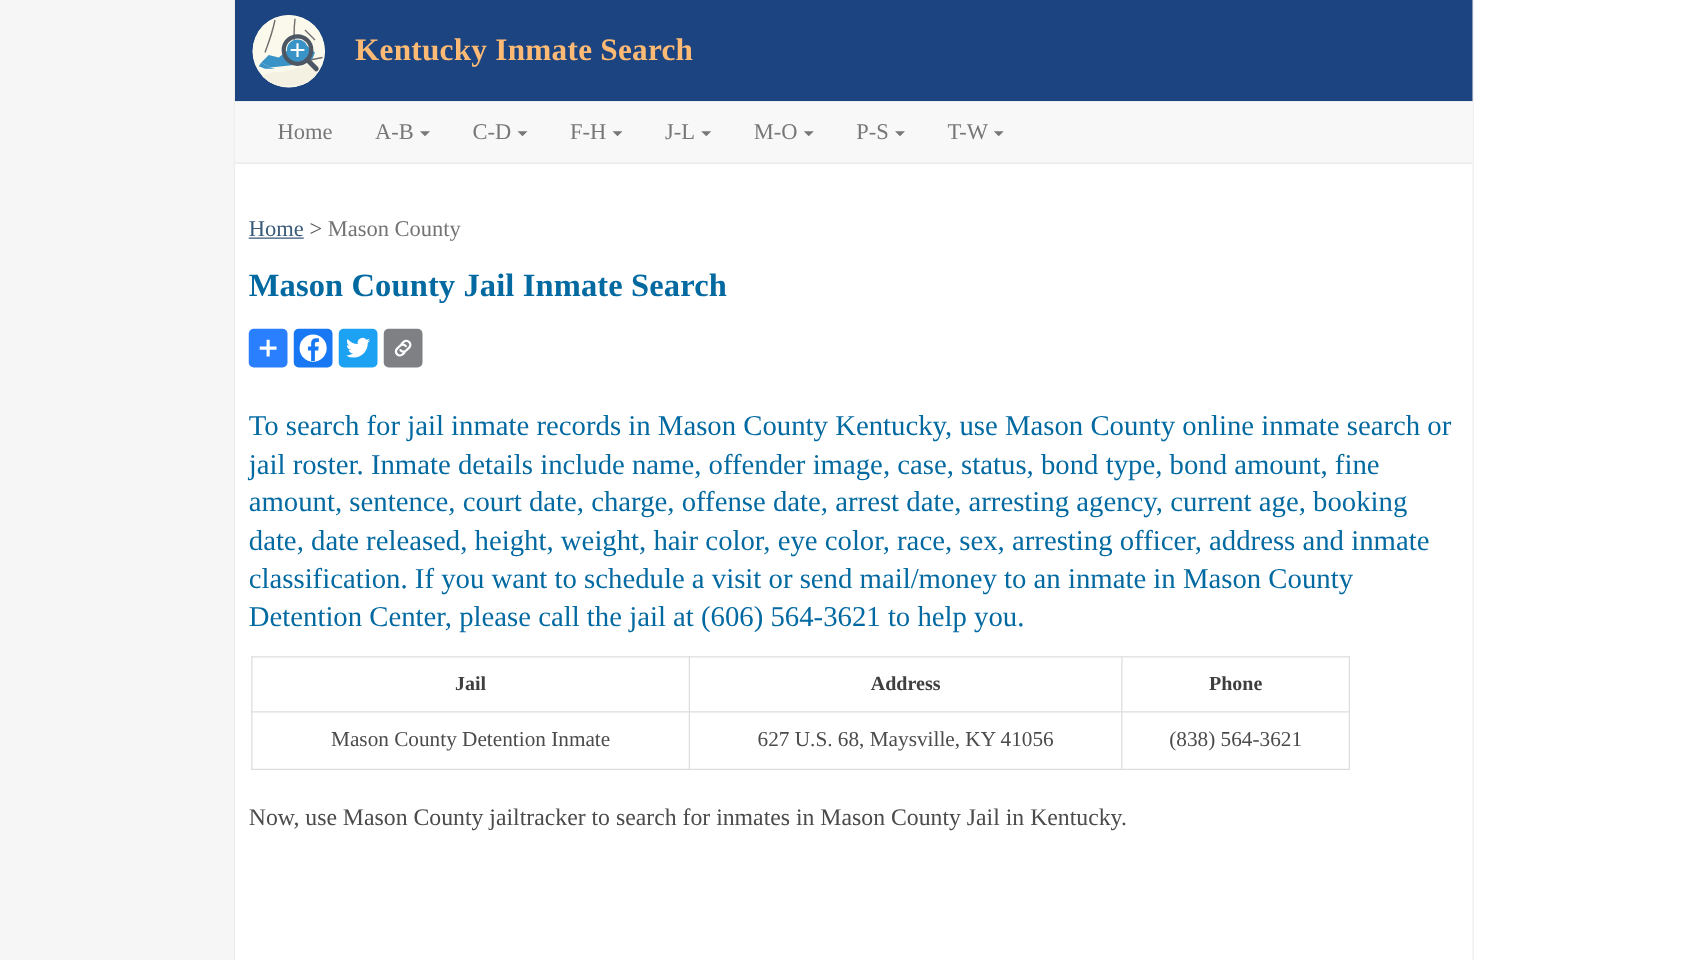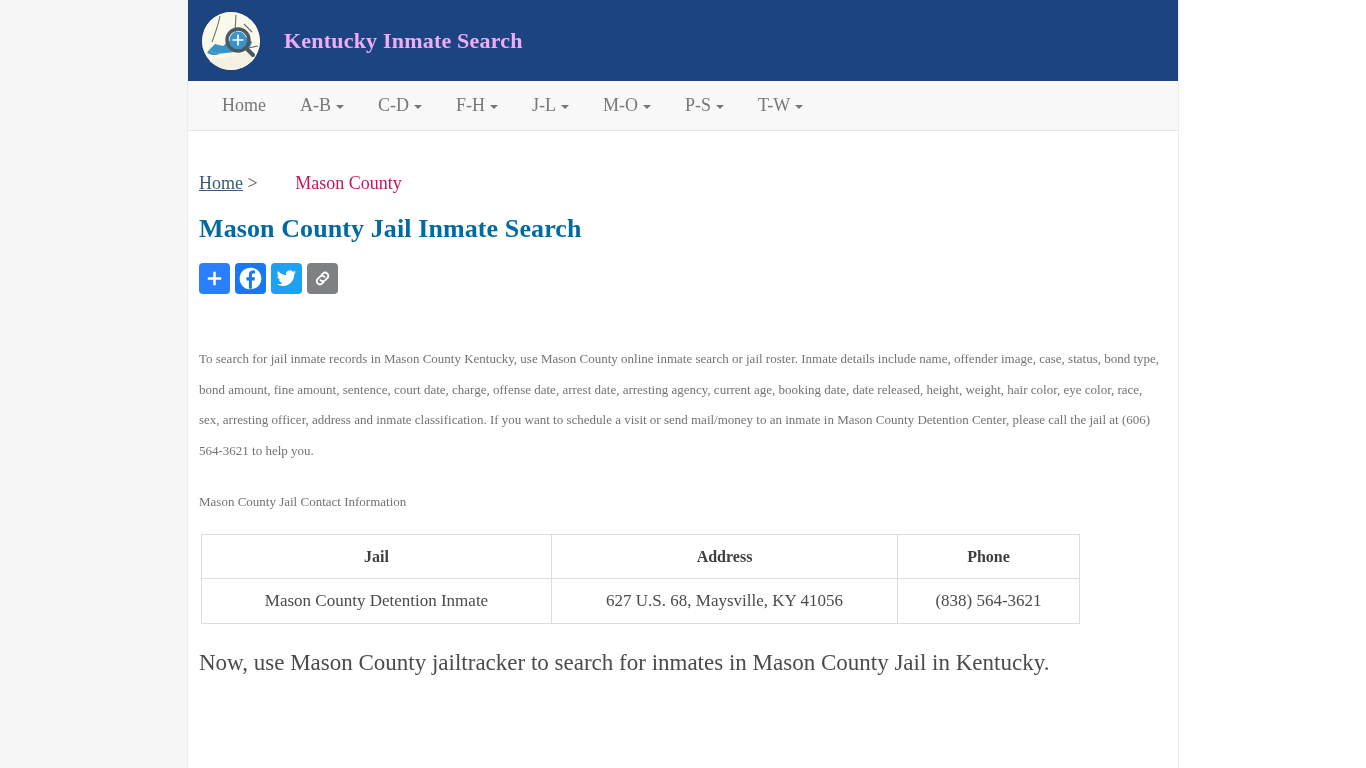--- a/index.html
+++ b/index.html
@@ -64,24 +64,24 @@
     border-radius: 50%;
     margin-left: 14px;
     flex: 0 0 auto;
     overflow: hidden;
     background: #fbf8ec;
     position: relative;
   }
   .brand-logo svg { display: block; }
   .brand-title {
     margin-left: 24px;
-    color: #f0abfc;
+    color: #fdba74;
     font-family: "Liberation Serif", "DejaVu Serif", serif;
     font-weight: bold;
-    font-size: 22px;
+    font-size: 25px;
     letter-spacing: 0.2px;
     white-space: nowrap;
   }
 
   
   .navbar {
     position: absolute;
     left: 0; top: 81px;
     width: 990px;
     height: 50px;
@@ -135,21 +135,21 @@
     font-size: 18px;
     color: #555555;
     line-height: 1.2;
   }
   .breadcrumb a {
     color: #3a5a7a;
     text-decoration: underline;
     cursor: pointer;
   }
   .breadcrumb .sep { color: #555555; }
-  .breadcrumb .current { color: #be185d; margin-left: 33px; }
+  .breadcrumb .current { color: #737373; }
 
   h1.page-title {
     margin: 18px 0 0 0;
     font-size: 26px;
     font-weight: bold;
     color: #0369a1;
     letter-spacing: 0.1px;
     line-height: 1.25;
   }
 
@@ -173,24 +173,24 @@
   }
   .share-btn:last-child { margin-right: 0; }
   .share-addthis { background: #2a7fff; }
   .share-facebook { background: #1877f2; }
   .share-twitter  { background: #1da1f2; }
   .share-link     { background: #7f8084; }
   .share-btn svg { display: block; }
 
   
   p.body-copy {
-    margin: 50px 0 0 0;
-    font-size: 13px;
+    margin: 32px 0 0 0;
+    font-size: 23px;
     line-height: 30.5px;
-    color: #737373;
+    color: #0369a1;
     max-width: 968px;
   }
   p.body-copy.tight { margin-top: 21px; }
 
   
   .contact-table {
     margin: 16px 0 0 2px;
     border-collapse: collapse;
     width: 803px;
     font-size: 17px;
@@ -211,21 +211,21 @@
     font-size: 16px;
     height: 20px;
   }
   .contact-table td { height: 22px; }
   .col-jail    { width: 325px; }
   .col-address { width: 321px; }
   .col-phone   { width: 157px; }
 
   p.trailing-copy {
     margin: 24px 0 0 0;
-    font-size: 23px;
+    font-size: 19px;
     line-height: 30.5px;
     color: #4b4b4b;
   }
 </style>
 </head>
 <body>
 
 <div id="page">
 
   <div class="gutter-left">
@@ -313,21 +313,20 @@
               <g fill="none" stroke="#ffffff" stroke-width="2.1" stroke-linecap="round">
                 <path d="M9.6 13.9a3.6 3.6 0 0 0 5.2.3l2.7-2.7a3.63 3.63 0 0 0-5.13-5.14l-1.5 1.5"></path>
                 <path d="M14.4 10.1a3.6 3.6 0 0 0-5.2-.3l-2.7 2.7a3.63 3.63 0 0 0 5.13 5.14l1.5-1.5"></path>
               </g>
             </svg>
           </div>
         </div>
 
         <p class="body-copy">To search for jail inmate records in Mason County Kentucky, use Mason County online inmate search or jail roster. Inmate details include name, offender image, case, status, bond type, bond amount, fine amount, sentence, court date, charge, offense date, arrest date, arresting agency, current age, booking date, date released, height, weight, hair color, eye color, race, sex, arresting officer, address and inmate classification. If you want to schedule a visit or send mail/money to an inmate in Mason County Detention Center, please call the jail at (606) 564-3621 to help you.</p>
 
-        <p class="body-copy tight">Mason County Jail Contact Information</p>
 
         <table class="contact-table">
           <thead>
             <tr>
               <th class="col-jail">Jail</th>
               <th class="col-address">Address</th>
               <th class="col-phone">Phone</th>
             </tr>
           </thead>
           <tbody>

